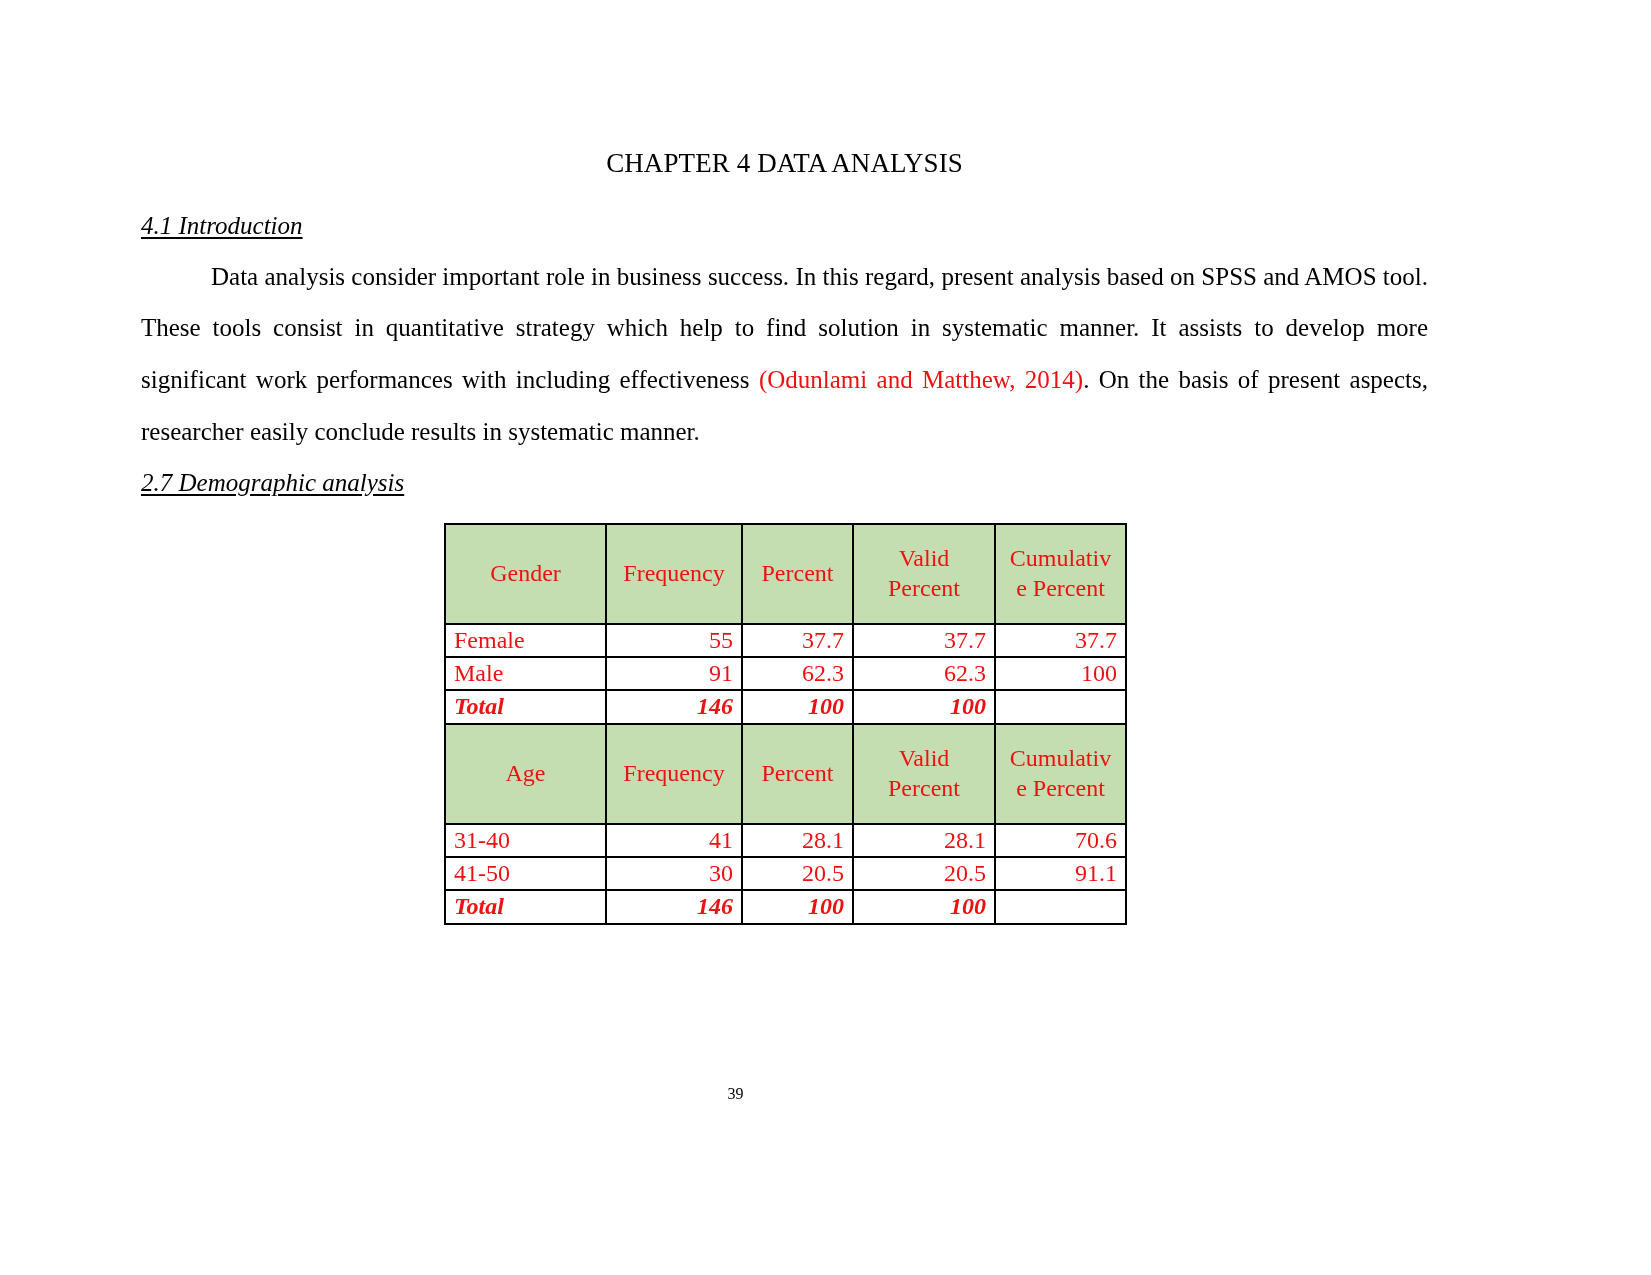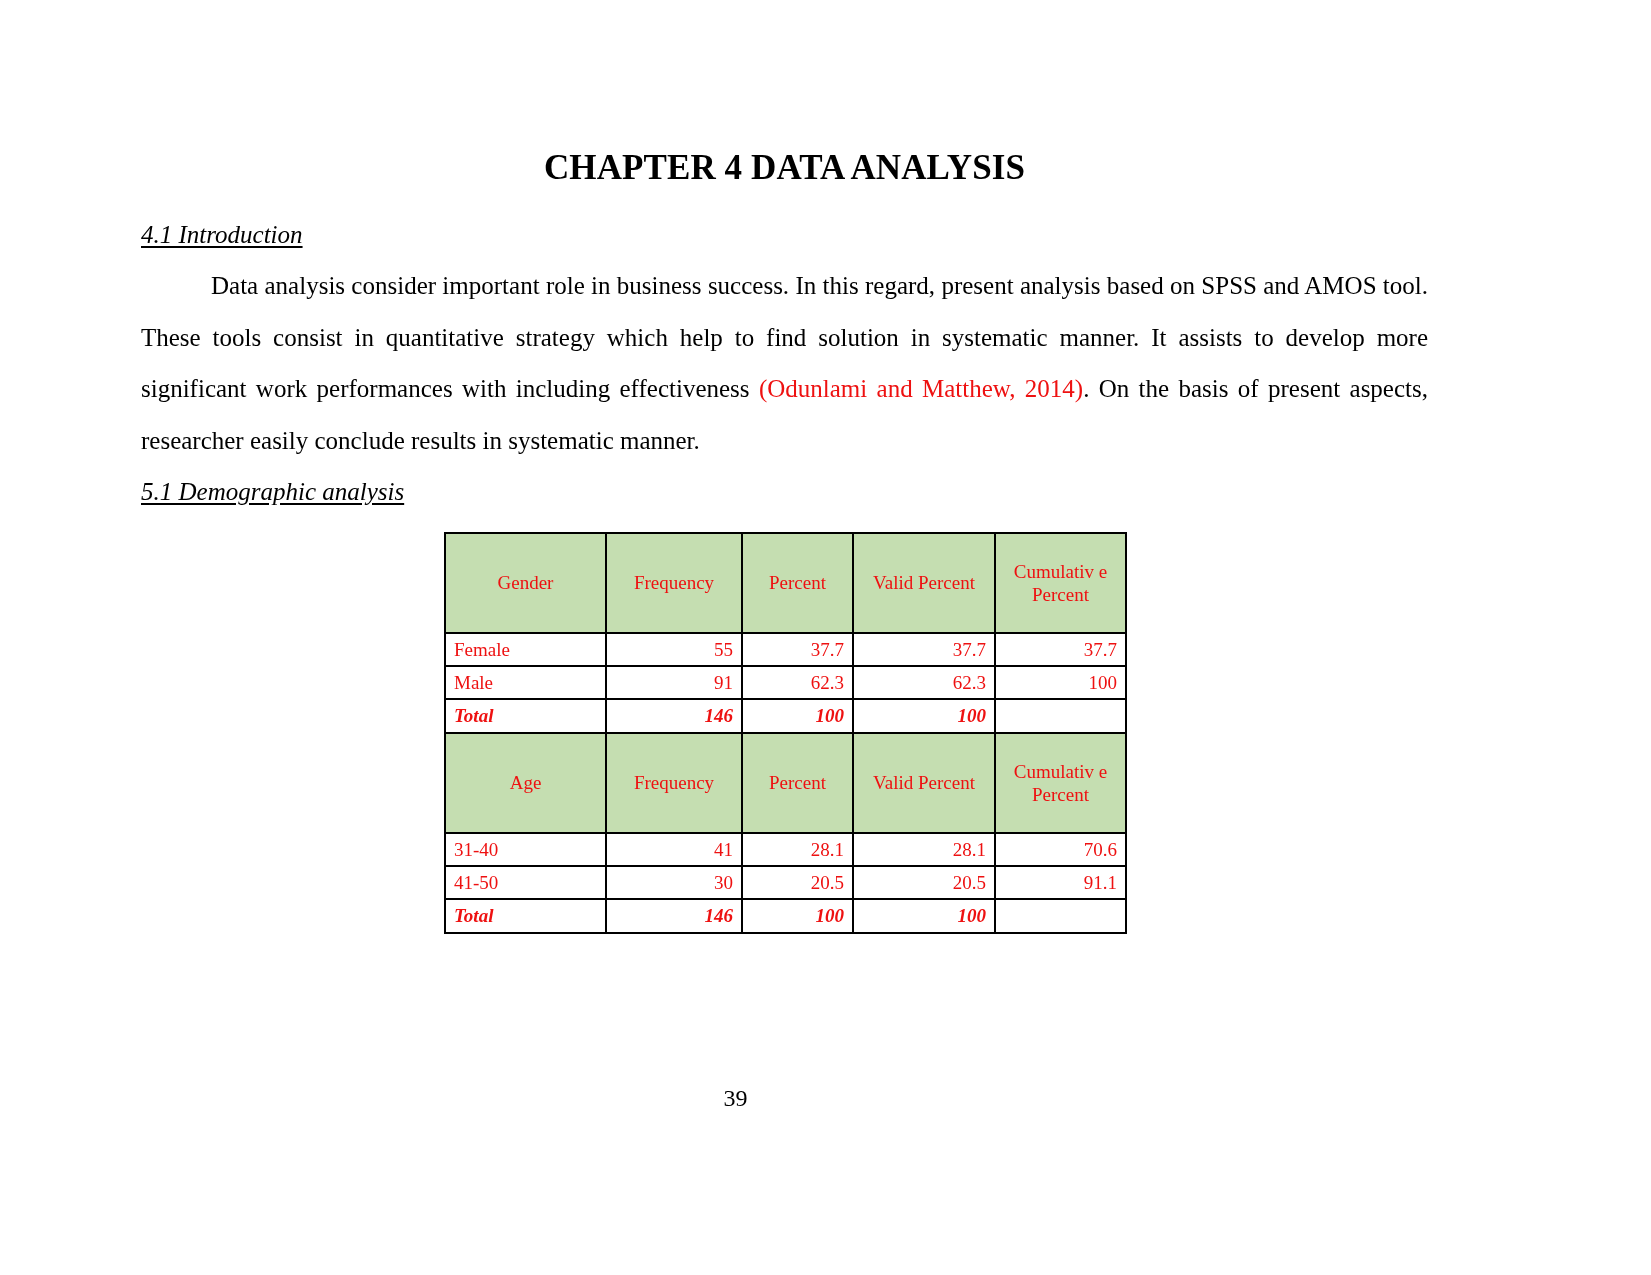--- a/index.html
+++ b/index.html
@@ -25,22 +25,22 @@
   .content {
     position: absolute;
     left: 141px;
     top: 148px;
     width: 1287px;
   }
 
   
   .doc-title {
     text-align: center;
-    font-size: 35px;
-    font-weight: bold;
+    font-size: 27px;
+    font-weight: normal;
     letter-spacing: 0.1px;
     margin: 0 0 28px 0;
     line-height: 1.15;
   }
 
   
   .section-heading {
     font-size: 25px;
     text-decoration: underline;
     text-underline-offset: 3px;
@@ -66,21 +66,21 @@
   .table-wrap {
     margin-top: 22px;
     display: flex;
     justify-content: flex-start;
     padding-left: 303px;
   }
   table.demo {
     border-collapse: collapse;
     width: 681px;
     table-layout: fixed;
-    font-size: 19px;
+    font-size: 24px;
     color: #ee1111;
   }
   table.demo td, table.demo th {
     border: 2.6px solid #000000;
     padding: 0 8px;
     font-weight: normal;
     vertical-align: middle;
     background: #ffffff;
     line-height: 1.24;
   }
@@ -115,38 +115,38 @@
     height: 34px;
   }
 
   
   .page-number {
     position: absolute;
     left: 0;
     top: 1085px;
     width: 1471px;
     text-align: center;
-    font-size: 24px;
+    font-size: 16px;
     color: #000000;
   }
 </style>
 </head>
 <body>
 
 <div class="page">
 
   <div class="content">
 
     <h1 class="doc-title">CHAPTER 4 DATA ANALYSIS</h1>
 
     <div class="section-heading">4.1 Introduction</div>
 
     <p class="body-par"><span>Data analysis consider important role in business success. In this regard, present analysis based on SPSS and AMOS tool. These tools consist in quantitative strategy which help to find solution in systematic manner. It assists to develop more significant work performances with including effectiveness </span><span class="cite-red">(Odunlami and Matthew, 2014)</span><span>. On the basis of present aspects, researcher easily conclude results in systematic manner.</span></p>
 
-    <div class="section-heading">5.1 Demographic analysis</div>
+    <div class="section-heading">2.7 Demographic analysis</div>
 
     <div class="table-wrap">
       <table class="demo">
         <colgroup>
           <col class="c-label">
             <col class="c-freq">
             <col class="c-pct">
             <col class="c-vpct">
             <col class="c-cpct">
         </colgroup>

